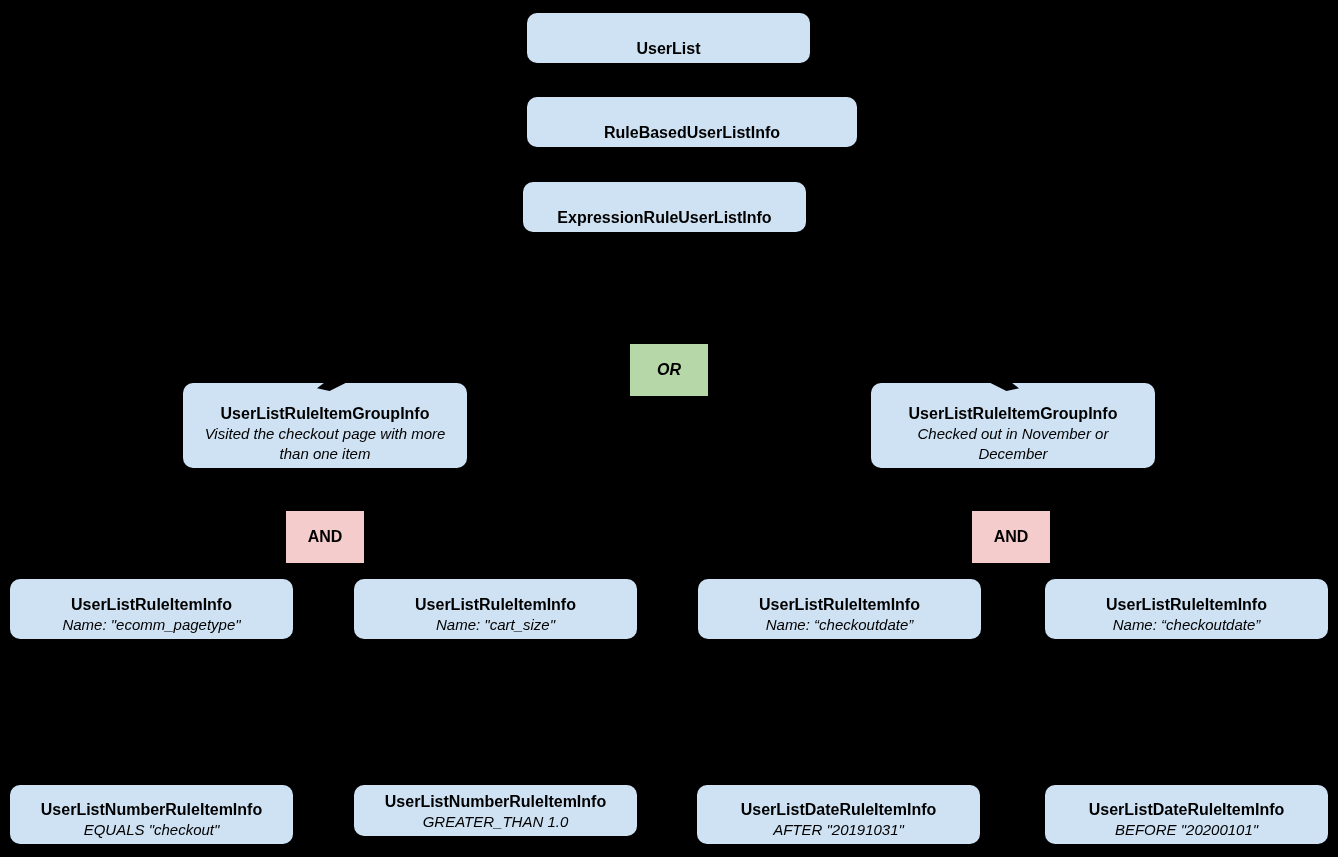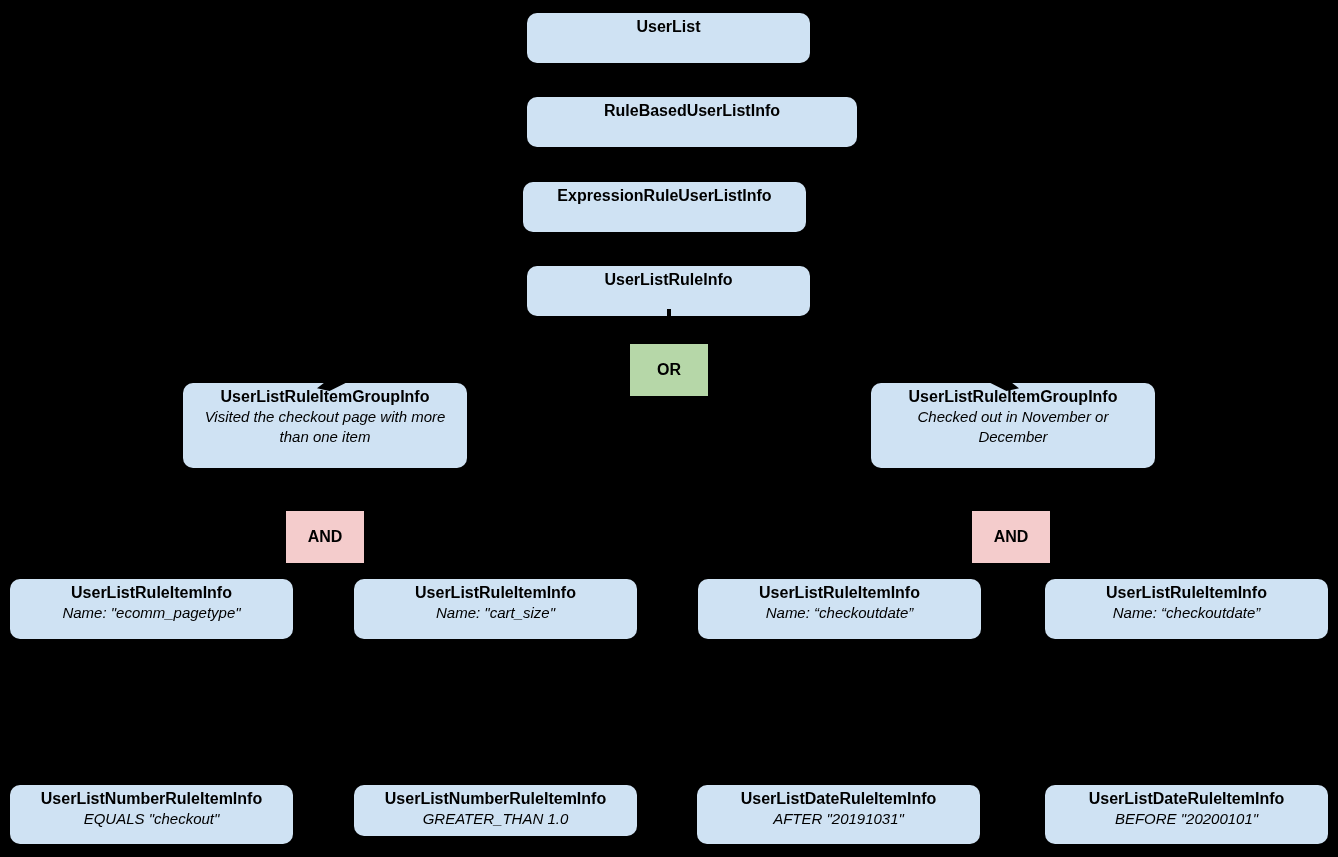--- a/index.html
+++ b/index.html
@@ -11,21 +11,21 @@
     font-family: "Liberation Sans", sans-serif;
     overflow: hidden;
   }
   .node {
     position: absolute;
     background: #cfe2f3;
     border-radius: 10px;
     display: flex;
     flex-direction: column;
     align-items: center;
-    justify-content: flex-start;
+    justify-content: flex-end;
     text-align: center;
     color: #000;
     box-sizing: border-box;
     padding: 4px 16px;
   }
   .node .title {
     font-weight: bold;
     font-size: 16px;
     line-height: 20px;
     white-space: nowrap;
@@ -38,21 +38,21 @@
   .group .sub { max-width: 250px; }
   .op {
     position: absolute;
     display: flex;
     align-items: center;
     justify-content: center;
     font-weight: bold;
     font-size: 16px;
     color: #000;
   }
-  .op-or  { background: #b6d7a8; }
+  .op-or  { background: #b6d7a8; font-style: italic; }
   .op-and { background: #f4cccc; }
 
   
   .arrowhead { position: absolute; background: #000; }
   .ah-left  { left: 317px; top: 373px; width: 36px; height: 18px;
               clip-path: polygon(0% 85%, 55% 0%, 100% 35%, 35% 100%); }
   .ah-right { left: 983px; top: 373px; width: 36px; height: 18px;
               clip-path: polygon(100% 85%, 45% 0%, 0% 35%, 65% 100%); }
   .tick-rule-bottom { left: 667px; top: 309px; width: 4px; height: 8px; }
 
@@ -85,23 +85,20 @@
   </div>
 
   <div class="node pos-rulebased">
     <span class="title">RuleBasedUserListInfo</span>
   </div>
 
   <div class="node pos-expression">
     <span class="title">ExpressionRuleUserListInfo</span>
   </div>
 
-  <div class="node pos-userlistrule">
-    <span class="title">UserListRuleInfo</span>
-  </div>
 
   <div class="arrowhead tick-rule-bottom"></div>
 
   <div class="op op-or pos-or">
     <span>OR</span>
   </div>
 
   <div class="node group pos-group-left">
     <span class="title">UserListRuleItemGroupInfo</span>
     <span class="sub">Visited the checkout page with more than one item</span>

